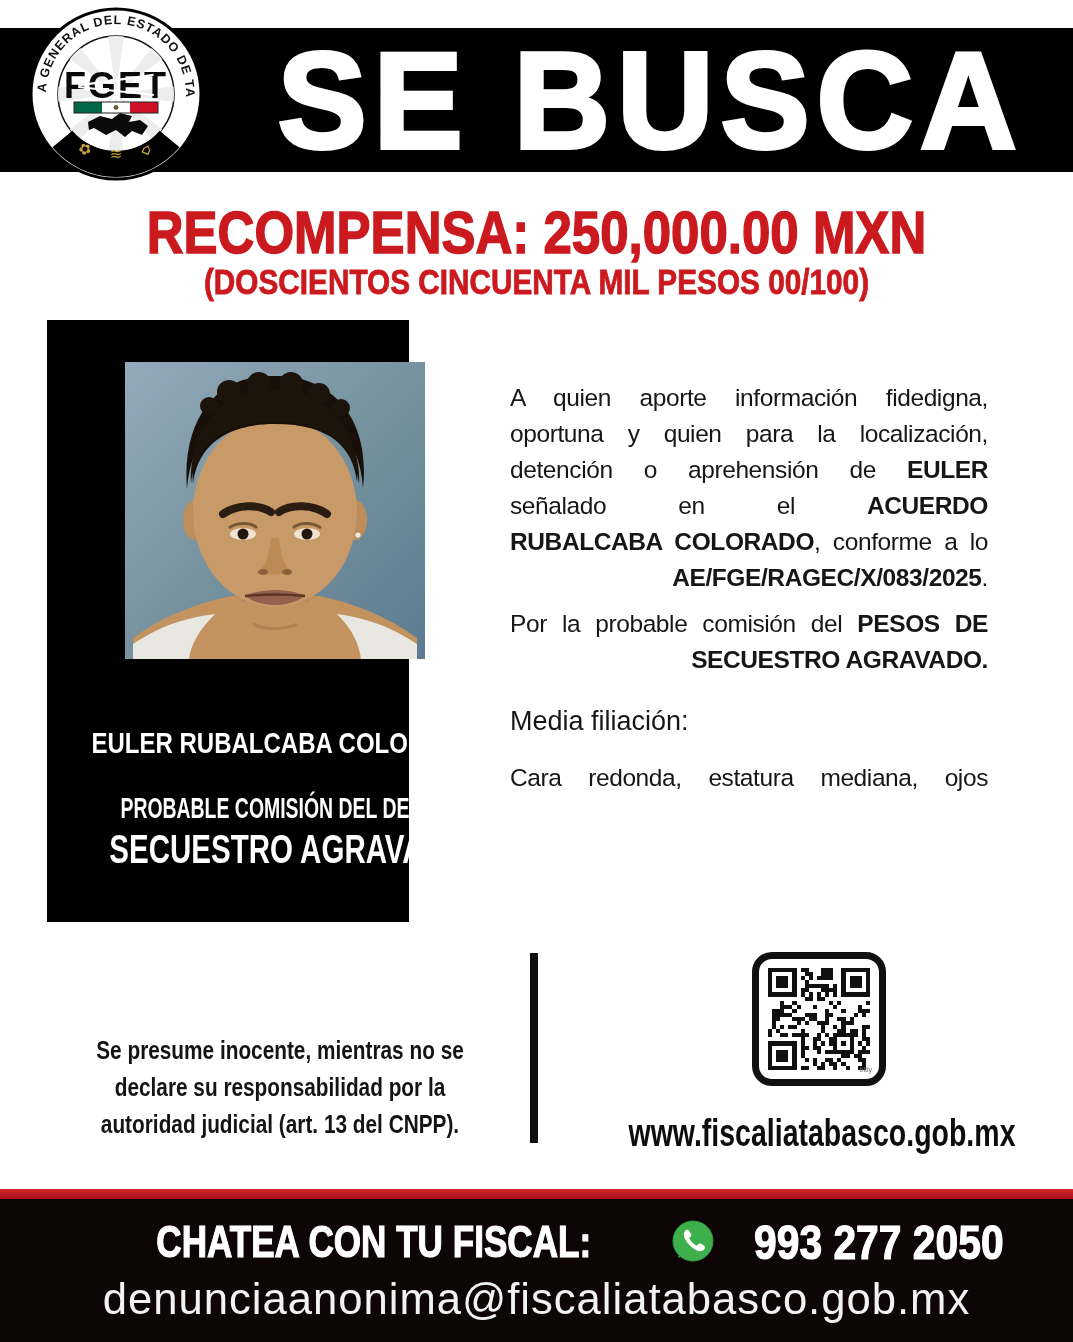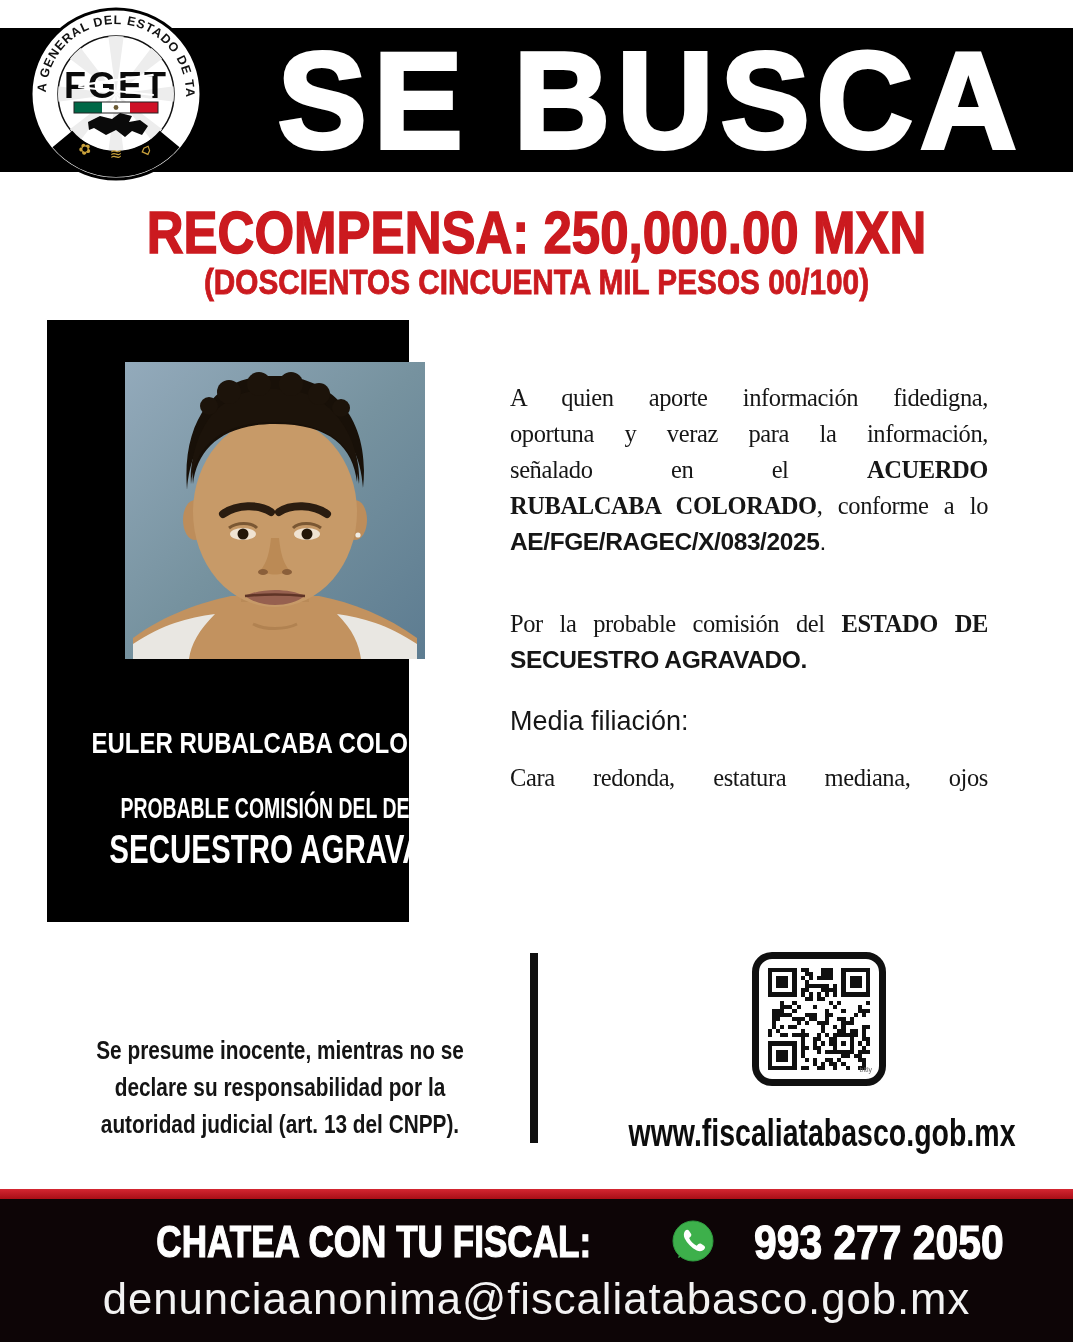--- a/index.html
+++ b/index.html
@@ -28,22 +28,22 @@
   .suspect-name{left:0;top:406px;width:445px;text-align:center;color:#fff;font-weight:bold;
     font-size:30px;white-space:nowrap;transform:scaleX(.80);transform-origin:center;}
   .charge-intro{left:0;top:472px;width:445px;text-align:center;color:#fff;font-weight:bold;
     font-size:29px;white-space:nowrap;transform:scaleX(.67);transform-origin:center;}
   .charge{left:0;top:506px;width:445px;text-align:center;color:#fff;font-weight:bold;
     font-size:41px;white-space:nowrap;transform:scaleX(.72);transform-origin:center;}
 
   
   .rightcol{left:510px;top:368px;width:478px;color:#161616;}
   .rc-block{position:absolute;left:0;width:478px;font-size:24.5px;letter-spacing:-.4px;line-height:36px;}
-  .tline{text-align:left;}
-  .tline.j{text-align:justify;text-align-last:justify;font-family:Liberation Serif, serif;}
+  .tline{text-align:right;}
+  .tline.j{text-align:justify;text-align-last:justify;}
   .rc-heading{position:absolute;left:0;width:478px;font-weight:normal;font-size:27px;}
 
   
   .disclaimer{left:-20px;top:1032px;width:600px;font-weight:bold;font-size:26px;
     line-height:37px;color:#141414;transform:scaleX(.8);transform-origin:center;}
   .disclaimer .tline{text-align:center;}
   .divider{left:530px;top:953px;width:8px;height:190px;background:#101010;}
   .qr-box{left:752px;top:952px;width:134px;height:134px;background:#fff;
     border:7px solid #101010;border-radius:20px;box-sizing:border-box;}
   .qr-box svg{position:absolute;left:9px;top:9px;width:102px;height:102px;}
@@ -181,27 +181,28 @@
     </svg>
   </div>
   <div class="abs suspect-name">EULER RUBALCABA COLORADO</div>
   <div class="abs charge-intro">PROBABLE COMISIÓN DEL DELITO DE</div>
   <div class="abs charge">SECUESTRO AGRAVADO</div>
 </div>
 
 <div class="abs rightcol">
   <div class="rc-block" style="top:12px">
       <div class="tline j"><span>A quien aporte información fidedigna,</span></div>
-      <div class="tline j"><span>oportuna y veraz para la información,</span></div>
+      <div class="tline j"><span>oportuna y quien para la localización,</span></div>
+      <div class="tline j"><span>detención o aprehensión de </span><b>EULER</b></div>
       <div class="tline j"><span>señalado en el </span><b>ACUERDO</b></div>
       <div class="tline j"><b>RUBALCABA COLORADO</b><span>, conforme a lo</span></div>
       <div class="tline"><b>AE/FGE/RAGEC/X/083/2025</b><span>.</span></div>
     </div>
   <div class="rc-block" style="top:238px">
-      <div class="tline j"><span>Por la probable comisión del </span><b>ESTADO DE</b></div>
+      <div class="tline j"><span>Por la probable comisión del </span><b>PESOS DE</b></div>
       <div class="tline"><b>SECUESTRO AGRAVADO.</b></div>
     </div>
   <div class="rc-heading" style="top:338px">Media filiación:</div>
   <div class="rc-block" style="top:392px">
       <div class="tline j"><span>Cara redonda, estatura mediana, ojos</span></div>
     </div>
 </div>
 
 <div class="abs disclaimer">
     <div class="tline"><span>Se presume inocente, mientras no se</span></div>

